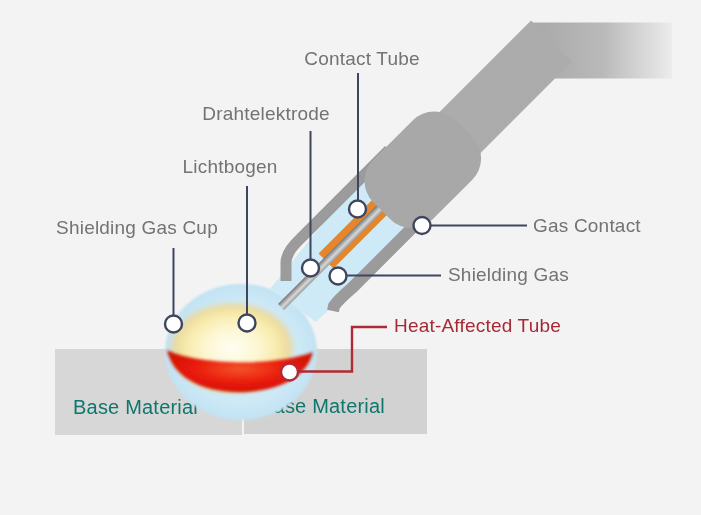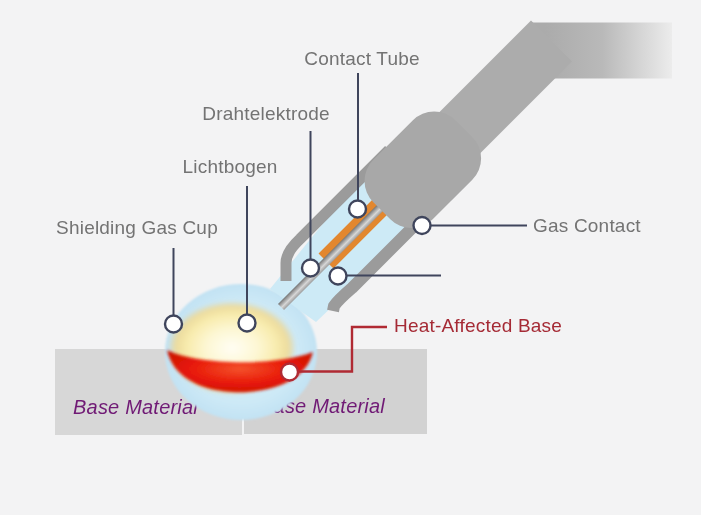--- a/index.html
+++ b/index.html
@@ -4,21 +4,21 @@
 <style>
   html,body{margin:0;padding:0;background:#e9e9ea;}
   .stage{
     position:relative;width:701px;height:515px;overflow:hidden;
     background:#f3f3f4;font-family:"Liberation Sans",sans-serif;
   }
   .stage svg.art{position:absolute;left:0;top:0;z-index:2;}
   .plate{position:absolute;z-index:1;display:flex;align-items:flex-end;justify-content:center;}
   .plate span{
     display:block;margin-bottom:16px;transform:translateX(-13px);
-    font-size:20px;color:#701a75;letter-spacing:.2px;white-space:nowrap;font-style:italic;
+    font-size:20px;color:#0f766e;letter-spacing:.2px;white-space:nowrap;
   }
   .lbl{
     position:absolute;z-index:3;font-size:19px;color:#737373;
     letter-spacing:.2px;white-space:nowrap;
   }
   .lbl.c{transform:translateX(-50%);}
   .lbl.haz{color:#a52a35;}
   .logo{position:absolute;z-index:3;display:flex;align-items:center;gap:3px;}
   .logo .word{
     font-size:26px;font-weight:bold;color:#4e5269;letter-spacing:-0.5px;
@@ -121,16 +121,17 @@
       <circle cx="422" cy="225.5" r="8.5"></circle>
     </g>
     <circle cx="289.5" cy="372" r="8.5" fill="#ffffff" stroke="#b02a33" stroke-width="2.4"></circle>
   </svg>
 
   <div class="lbl c" style="left:362px;top:48px;">Contact Tube</div>
   <div class="lbl c" style="left:266px;top:103px;">Drahtelektrode</div>
   <div class="lbl c" style="left:230px;top:156px;">Lichtbogen</div>
   <div class="lbl c" style="left:137px;top:217px;">Shielding Gas Cup</div>
   <div class="lbl" style="left:533px;top:215px;">Gas Contact</div>
-  <div class="lbl haz" style="left:394px;top:315px;">Heat-Affected Base</div>
+  <div class="lbl" style="left:448px;top:264px;">Shielding Gas</div>
+  <div class="lbl haz" style="left:394px;top:315px;">Heat-Affected Tube</div>
 
 
 </div>
 
 </body></html>

